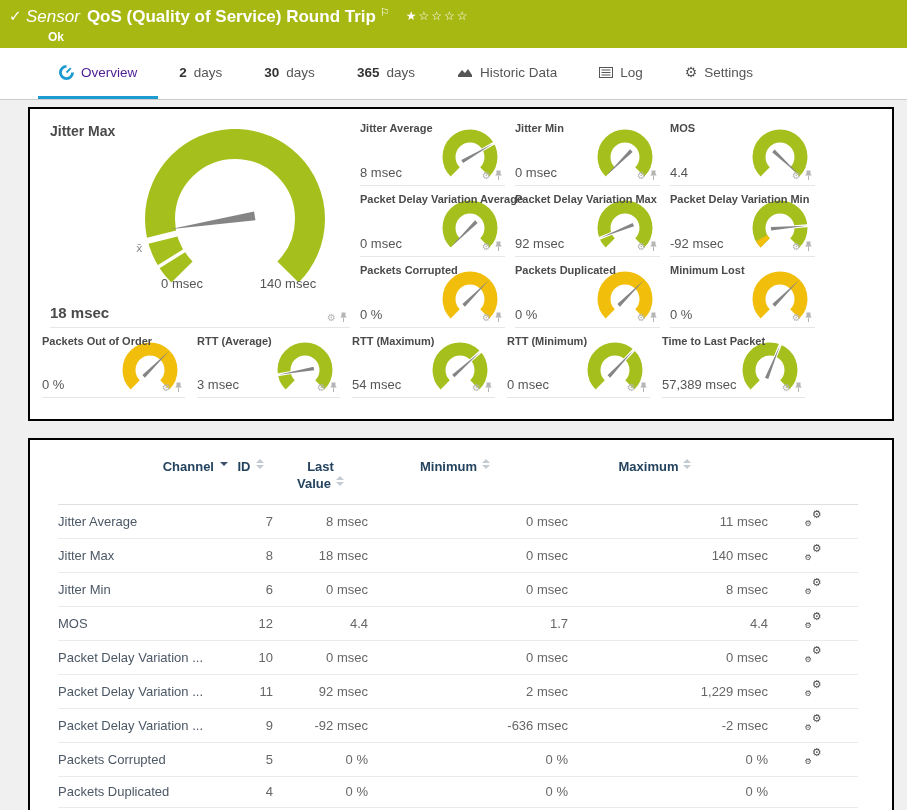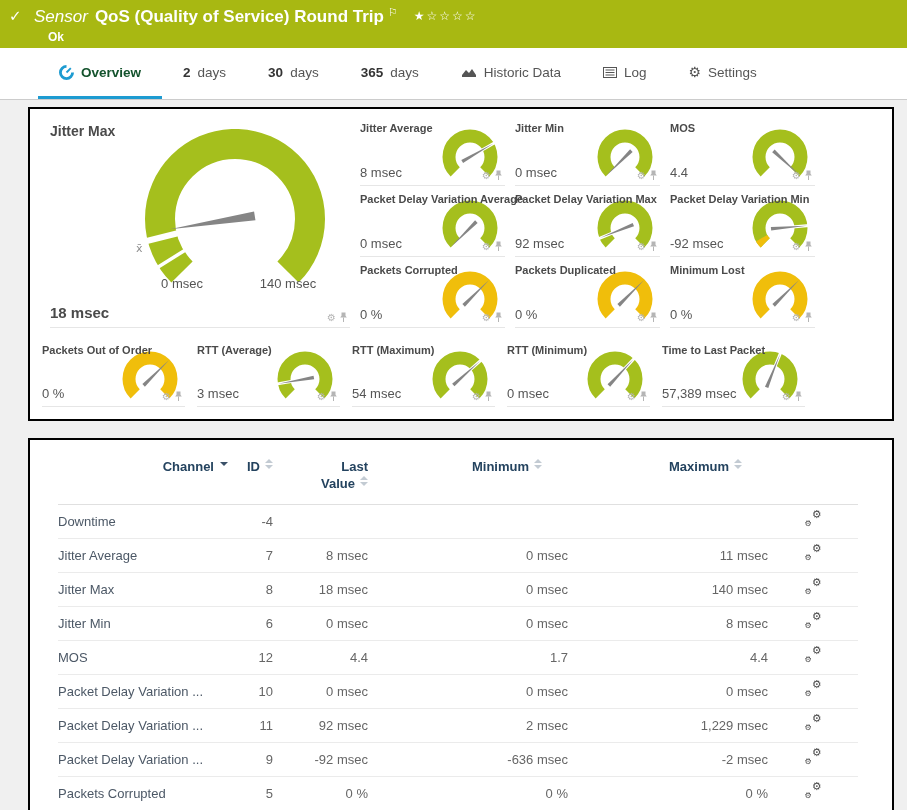--- a/index.html
+++ b/index.html
@@ -4,60 +4,60 @@
 <style>
   :root{
     --green:#a8b812; --gauge-green:#a5bf1d; --amber:#f0be0b; --blue:#1d9bd1;
   }
   *{box-sizing:border-box}
   body{margin:0;width:907px;height:810px;overflow:hidden;background:#f0f0f0;
        font-family:"Liberation Sans",sans-serif;}
   
   .hdr{height:48px;background:var(--green);color:#fff;position:relative}
   .hdr .chk{position:absolute;left:9px;top:7px;font-size:15px;font-weight:bold;font-family:"DejaVu Sans",sans-serif}
-  .hdr .l1{padding:7px 0 0 34px;font-size:17px;line-height:20px;white-space:nowrap}
+  .hdr .l1{padding:7px 0 0 26px;font-size:17px;line-height:20px;white-space:nowrap}
   .l1 .kind{font-style:italic;margin-right:7px}
   .l1 .ttl{font-weight:bold}
   .l1 .flag{font-size:11px;margin-left:4px;position:relative;top:-6px;font-family:"DejaVu Sans",sans-serif}
   .l1 .stars{font-size:12px;letter-spacing:2px;margin-left:16px;position:relative;top:-2px;font-family:"DejaVu Sans",sans-serif}
   .hdr .ok{padding-left:48px;font-size:12px;font-weight:bold;margin-top:1px}
   
   .tabs{height:52px;background:#fff;border-bottom:1px solid #ccc;display:flex;padding-left:38px}
   .tab{display:flex;align-items:center;gap:7px;padding:0 21px;font-size:13.5px;color:#555;
        border-bottom:3px solid transparent;cursor:pointer;white-space:nowrap}
-  .tab.active{color:#14532d;font-weight:bold;border-bottom-color:var(--blue)}
+  .tab.active{color:#4c1d95;font-weight:normal;border-bottom-color:var(--blue)}
   .tab .num{font-weight:bold;color:#333}
   .tab svg{flex:none}
   .gearglyph{font-family:"DejaVu Sans",sans-serif;font-size:14px;color:#555;line-height:1}
   
   .panel{background:#fff;border:2px solid #000000;margin-left:28px;width:866px}
   .gpanel{margin-top:7px;height:314px;padding:6px 0 0 20px;position:relative}
   .tpanel{margin-top:17px;height:400px;padding:12px 0 0 28px}
   
   .gp-top{display:flex}
   .bigcell{width:300px;margin-right:10px;height:213px;position:relative;border-bottom:1px solid #e6e6e6}
   .b-label{position:absolute;top:8px;left:0;font-size:14px;font-weight:bold;color:#4a4a4a}
   .b-svg{position:absolute;left:20px;top:14px}
   .b-scale{position:absolute;top:161px;font-size:13px;color:#555;text-align:center}
   .b-scale.min{left:102px;width:60px}
   .b-scale.max{left:203px;width:70px}
   .b-value{position:absolute;left:0;bottom:6px;font-size:15px;font-weight:bold;color:#4a4a4a}
   .avgmark{position:absolute;left:86px;top:127px;font-size:11px;color:#8f8f8f;font-family:"DejaVu Sans",sans-serif}
   .grid{display:grid;grid-template-columns:repeat(3,145px);grid-auto-rows:71px;column-gap:10px}
-  .gp-bottom{display:flex;margin-top:9px;margin-left:-8px}
+  .gp-bottom{display:flex;margin-left:-8px}
   .gp-bottom .gauge-cell{width:143px;margin-right:12px;height:70px}
   .gauge-cell{position:relative;border-bottom:1px solid #e6e6e6;cursor:pointer}
   .g-label{position:absolute;top:7px;left:0;font-size:11px;font-weight:bold;color:#4a4a4a;white-space:nowrap;z-index:2}
   .g-gauge{position:absolute;right:4px;top:12px;z-index:1}
   .g-value{position:absolute;left:0;bottom:5px;font-size:13px;color:#555}
   .g-icons{position:absolute;right:2px;bottom:4px;display:flex;align-items:center;gap:3px;z-index:3}
   .g-icons .mini-gear{font-family:"DejaVu Sans",sans-serif;font-size:10px;color:#b5b5b5;line-height:1}
   
   .ctable{border-collapse:collapse;font-size:13px}
-  .ctable th{font-size:13px;color:#24435f;font-weight:bold;text-align:right;vertical-align:top;
+  .ctable th{font-size:13px;color:#24435f;font-weight:bold;vertical-align:top;
              padding:6px 0 12px;border-bottom:1px solid #e0e0e0;line-height:17px}
   .ctable th:first-child{text-align:right}
   .ctable th:nth-child(3){}
   .ctable th:nth-child(4),.ctable th:nth-child(5){padding-right:26px}
   .ctable td{padding:7px 0 8px;border-bottom:1px solid #ebebeb;color:#666}
   .ctable td:first-child{color:#4c5866}
   .ctable td:nth-child(2),.ctable td:nth-child(3),.ctable td:nth-child(4),.ctable td:nth-child(5){text-align:right}
   .ctable td:nth-child(6){text-align:center}
   .c0{width:170px}.c1{width:45px}.c2{width:95px}.c3{width:200px}.c4{width:200px}.c5{width:90px}
   .caret-down{display:inline-block;width:0;height:0;border:4px solid transparent;border-top-color:#3a5068;
@@ -377,28 +377,20 @@
           <th class="c0"><span>Channel</span><span class="caret-down"></span></th>
           <th class="c1"><span>ID</span><span class="sort-both"><i class="up"></i><i class="dn"></i></span></th>
           <th class="c2"><span>Last</span><br><span>Value</span><span class="sort-both"><i class="up"></i><i class="dn"></i></span></th>
           <th class="c3"><span>Minimum</span><span class="sort-both"><i class="up"></i><i class="dn"></i></span></th>
           <th class="c4"><span>Maximum</span><span class="sort-both"><i class="up"></i><i class="dn"></i></span></th>
           <th class="c5"><span></span></th>
         </tr>
       </thead>
     <tbody id="tbody">
         <tr class="data-row">
-          <td class="c0">Downtime</td>
-          <td class="c1">-4</td>
-          <td class="c2"></td>
-          <td class="c3"></td>
-          <td class="c4"></td>
-          <td class="c5"><span class="row-gears"><span class="gb">⚙</span><span class="gs">⚙</span></span></td>
-        </tr>
-        <tr class="data-row">
           <td class="c0">Jitter Average</td>
           <td class="c1">7</td>
           <td class="c2">8 msec</td>
           <td class="c3">0 msec</td>
           <td class="c4">11 msec</td>
           <td class="c5"><span class="row-gears"><span class="gb">⚙</span><span class="gs">⚙</span></span></td>
         </tr>
         <tr class="data-row">
           <td class="c0">Jitter Max</td>
           <td class="c1">8</td>

